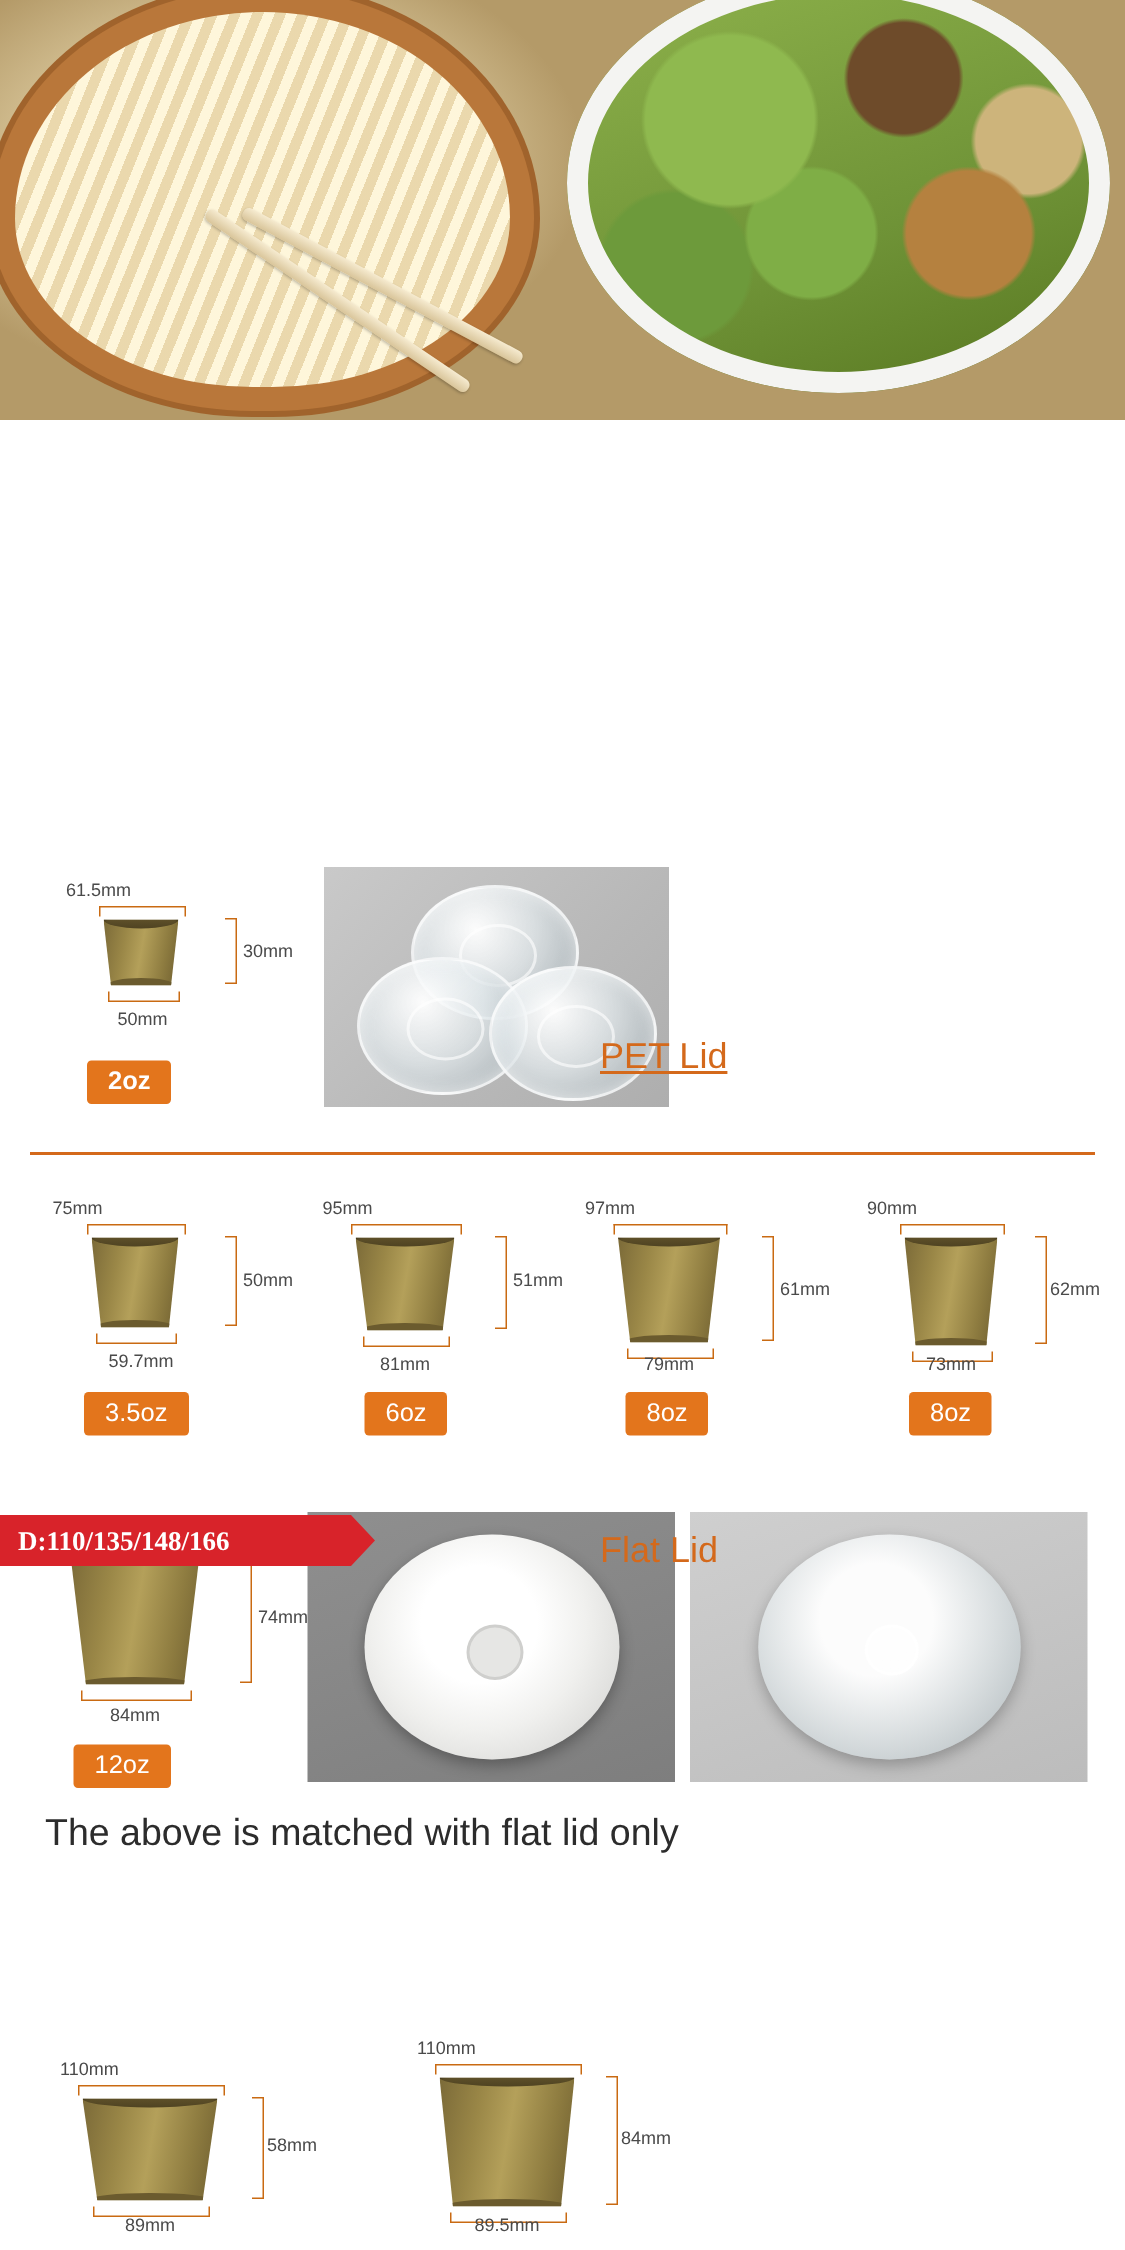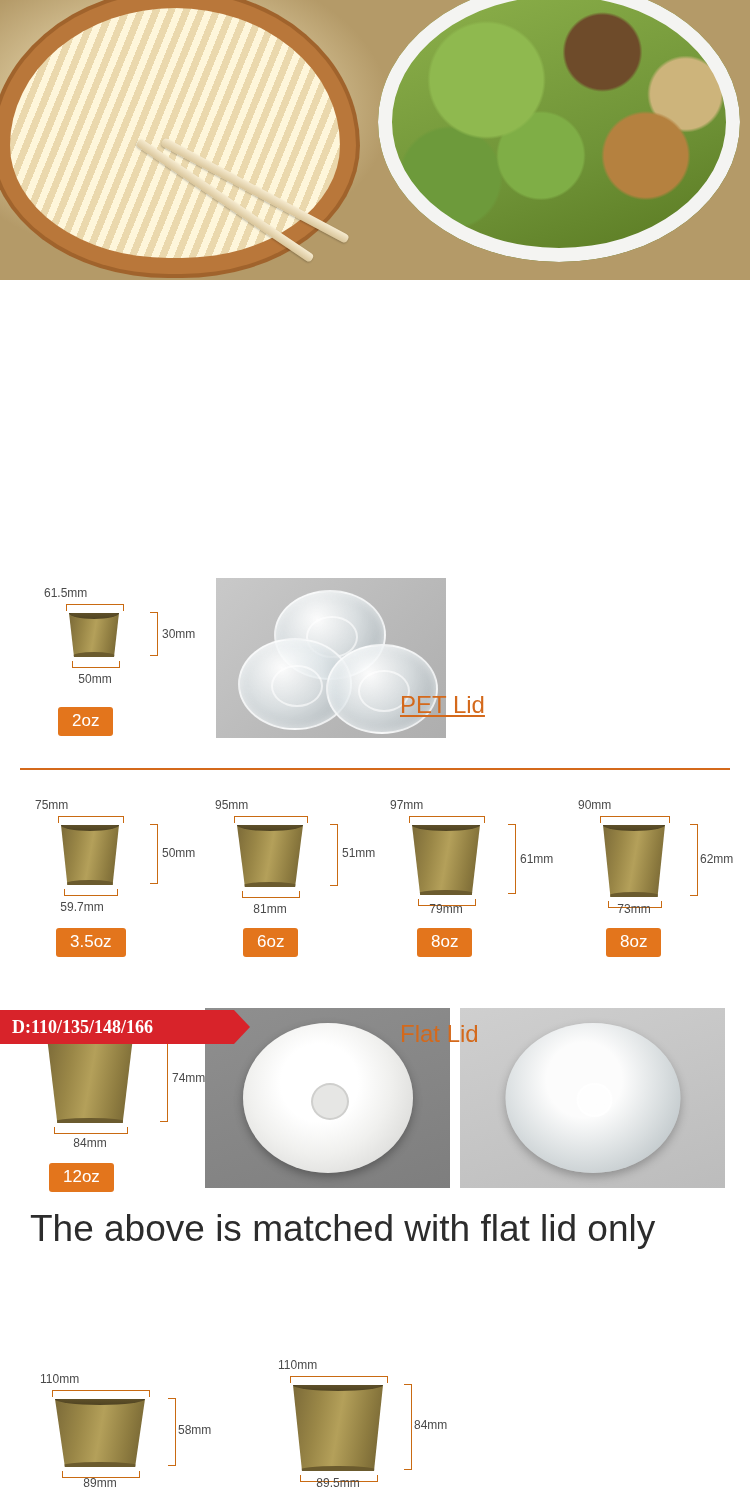--- a/index.html
+++ b/index.html
@@ -175,21 +175,21 @@
   }
   .photo-cap{
     position:absolute;
     color:#d4691b;
     font-size:24px;
   }
 
   .note{
     position:absolute;
     color:#2c2c2c;
-    font-size:37px;
+    font-size:25px;
   }
 
   
   .ribbon{
     position:absolute;
     left:0;top:1010px;
     width:234px;height:34px;
     background:#d8232a;
     color:#ffffff;
     font-family:"Liberation Serif", serif;
@@ -220,21 +220,21 @@
 <div class="section">
 
   <div>
     <div class="lbl-top dim" style="left:44px;top:306px;width:100px;">61.5mm</div>
     <div class="br-top" style="left:66px;top:324px;width:56px;"></div>
     <div class="cup" style="position:absolute;left:69px;top:333px;width:50px;height:44px;clip-path:polygon(0% 0%,100% 0%,90% 100%,10% 100%);"></div>
     <div class="br-right" style="left:150px;top:332px;height:42px;"></div>
     <div class="lbl-right dim" style="left:162px;top:347px;">30mm</div>
     <div class="br-bot" style="left:72px;top:381px;width:46px;"></div>
     <div class="lbl-bot dim" style="left:45px;top:392px;width:100px;">50mm</div>
-    <div style="position:absolute;left:58px;top:427px;">
+    <div style="position:absolute;left:58px;top:427px;font-weight:bold;">
       <span class="badge">2oz</span>
     </div>
   </div>
 
   <div class="photo photo-pet" style="left:216px;top:298px;width:230px;height:160px;">
     <div class="lid-disc" style="left:58px;top:12px;width:108px;height:86px;"></div>
     <div class="lid-disc" style="left:22px;top:60px;width:110px;height:88px;"></div>
     <div class="lid-disc" style="left:110px;top:66px;width:108px;height:86px;"></div>
   </div>
   <div class="photo-cap" style="left:400px;top:411px;text-decoration:underline;">PET Lid</div>
@@ -244,21 +244,21 @@
 
 <div class="section">
 
   <div>
     <div class="lbl-top dim" style="left:35px;top:518px;width:110px;">75mm</div>
     <div class="br-top" style="left:58px;top:536px;width:64px;"></div>
     <div class="cup" style="position:absolute;left:61px;top:545px;width:58px;height:60px;clip-path:polygon(0% 0%,100% 0%,89% 100%,11% 100%);"></div>
     <div class="br-right" style="left:150px;top:544px;height:58px;"></div>
     <div class="lbl-right dim" style="left:162px;top:566px;">50mm</div>
     <div class="br-bot" style="left:64px;top:609px;width:52px;"></div>
-    <div class="lbl-bot dim" style="left:24px;top:620px;width:116px;text-align:center;">59.7mm</div>
+    <div class="lbl-bot dim" style="left:36px;top:620px;width:116px;text-align:center;">59.7mm</div>
     <div style="position:absolute;left:56px;top:648px;">
       <span class="badge">3.5oz</span>
     </div>
   </div>
 
   <div>
     <div class="lbl-top dim" style="left:215px;top:518px;width:110px;">95mm</div>
     <div class="br-top" style="left:234px;top:536px;width:72px;"></div>
     <div class="cup" style="position:absolute;left:237px;top:545px;width:66px;height:62px;clip-path:polygon(0% 0%,100% 0%,88% 100%,12% 100%);"></div>
     <div class="br-right" style="left:330px;top:544px;height:60px;"></div>

